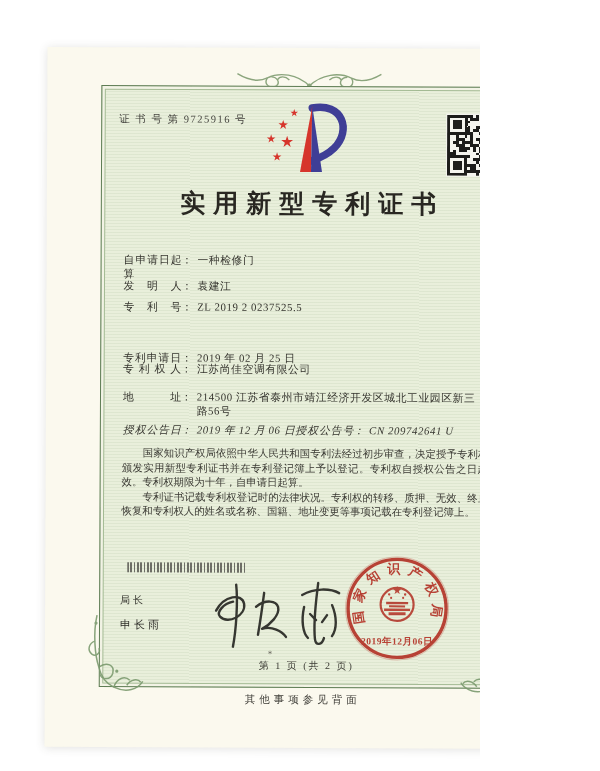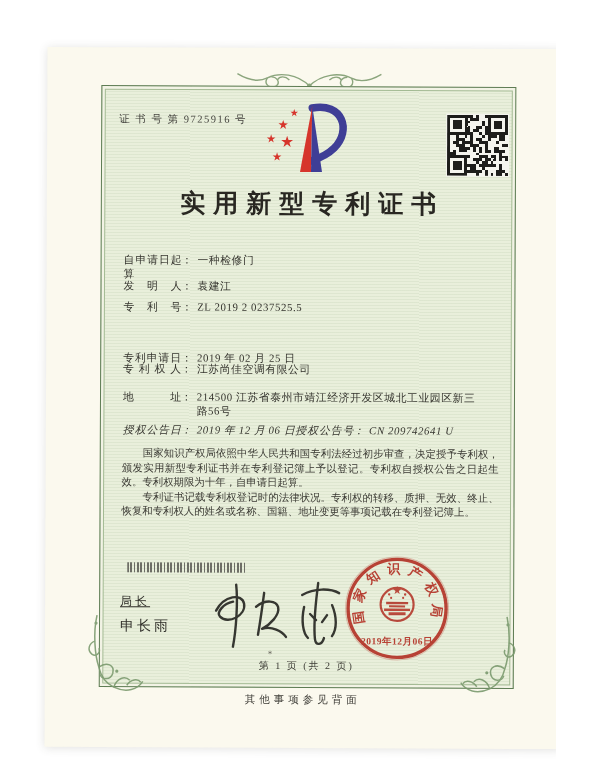--- a/index.html
+++ b/index.html
@@ -1,16 +1,16 @@
 <!DOCTYPE html>
 <html><head>
 <meta charset="utf-8">
 <style>
   html,body{margin:0;padding:0;background:#ffffff;}
-  .stage{position:relative;width:556px;height:771px;background:#ffffff;overflow:hidden;
+  .stage{position:relative;width:480px;height:771px;background:#ffffff;overflow:hidden;
          font-family:"Liberation Serif","DejaVu Serif",serif;color:#35342e;}
   .paper{position:absolute;left:46px;top:48px;width:516px;height:700px;background:#fbf9ee;
          box-shadow:0 1px 10px rgba(70,70,55,.16);transform:rotate(.25deg);}
   .frame{position:absolute;left:54px;top:38px;width:413px;height:600px;
          border:1.6px solid #5e7c54;
          box-shadow:inset 0 0 0 2.5px rgba(251,249,238,.9), inset 0 0 0 3.5px #a3ba93;
          background-color:#e9efdb;
          background-image:repeating-linear-gradient(0deg, rgba(122,152,108,.10) 0 1px, rgba(255,255,255,0) 1px 3px);}
   .certno{position:absolute;left:17px;top:26px;font-size:10.5px;letter-spacing:1.5px;color:#45443f;}
   .logo{position:absolute;left:152px;top:13px;}
@@ -22,22 +22,22 @@
   .fcolon{margin-right:5px;}
   .fvalue{letter-spacing:.6px;}
   .addr-val{width:282px;}
   .grant-pair{display:flex;font-style:italic;}
   .paras{position:absolute;left:21px;top:360px;width:377px;font-size:10.4px;line-height:14.6px;
          color:#3a3933;text-align:justify;}
   .paras p{margin:0;text-indent:21px;}
   .barcode{position:absolute;left:27px;top:476px;width:119px;height:10px;opacity:.82;
     background:repeating-linear-gradient(90deg,#54534e 0 1.5px,transparent 1.5px 3px,
                #54534e 3px 5px,transparent 5px 6.5px,#54534e 6.5px 7.5px,transparent 7.5px 10px);}
-  .officer-title{position:absolute;left:20px;top:507px;font-size:12px;letter-spacing:3px;color:#2f2e29;text-decoration:underline;}
-  .officer-name{position:absolute;left:20px;top:531px;font-size:14px;letter-spacing:3px;color:#2f2e29;}
+  .officer-title{position:absolute;left:20px;top:507px;font-size:10px;letter-spacing:3px;color:#2f2e29;}
+  .officer-name{position:absolute;left:20px;top:531px;font-size:11px;letter-spacing:3px;color:#2f2e29;}
   .sig{position:absolute;left:98px;top:486px;}
   .seal{position:absolute;left:241px;top:465px;width:112px;height:112px;mix-blend-mode:multiply;opacity:.92;}
   .fmark{position:absolute;left:168px;top:562px;font-size:9px;color:#5a584f;}
   .pagenum{position:absolute;left:0;top:572px;width:100%;text-align:center;font-size:10px;
            letter-spacing:2px;color:#3c3b35;}
   .backnote{position:absolute;left:0;top:645px;width:100%;text-align:center;font-size:10.5px;
             letter-spacing:4px;color:#3c3b35;}
   .orn{position:absolute;pointer-events:none;}
   .orn-top{left:172px;top:18px;}
   .orn-bl{left:38px;top:564px;}

